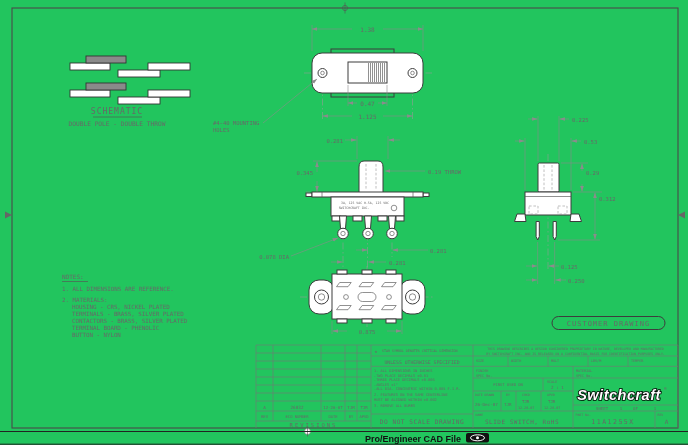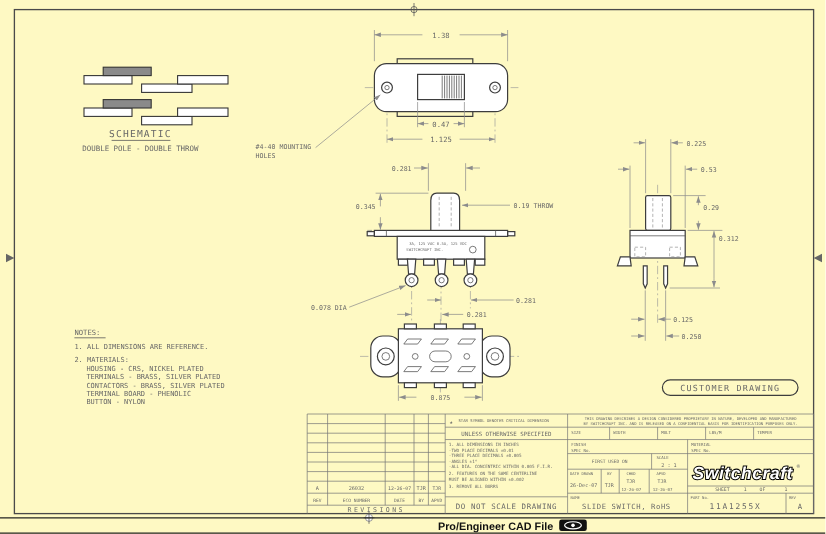--- a/index.html
+++ b/index.html
@@ -1,16 +1,16 @@
 <!DOCTYPE html>
 <html><head>
 <meta charset="utf-8">
 <style>
   html,body{margin:0;padding:0;background:#fff;}
-  .page{position:relative;width:688px;height:445px;background:#fef9c3;overflow:hidden;}
+  .page{position:relative;width:688px;height:445px;background:#22c55e;overflow:hidden;}
   svg{display:block;}
   .o  {stroke:#3d3d3d;stroke-width:1;fill:none;}
   .of {stroke:#3d3d3d;stroke-width:1;fill:#fff;}
   .o2 {stroke:#555;stroke-width:.65;fill:none;}
   .dk {stroke:#333;stroke-width:.9;fill:#8a8a8a;}
   .wb {stroke:#333;stroke-width:.9;fill:#fff;}
   .dim{stroke:#8c8c8c;stroke-width:.6;fill:none;}
   .cl {stroke:#9a9a9a;stroke-width:.55;fill:none;stroke-dasharray:7 2.5 1.5 2.5;}
   .hid{stroke:#8c8c8c;stroke-width:.55;fill:none;stroke-dasharray:2.6 1.8;}
   .grid{stroke:#777;stroke-width:.6;fill:none;}

